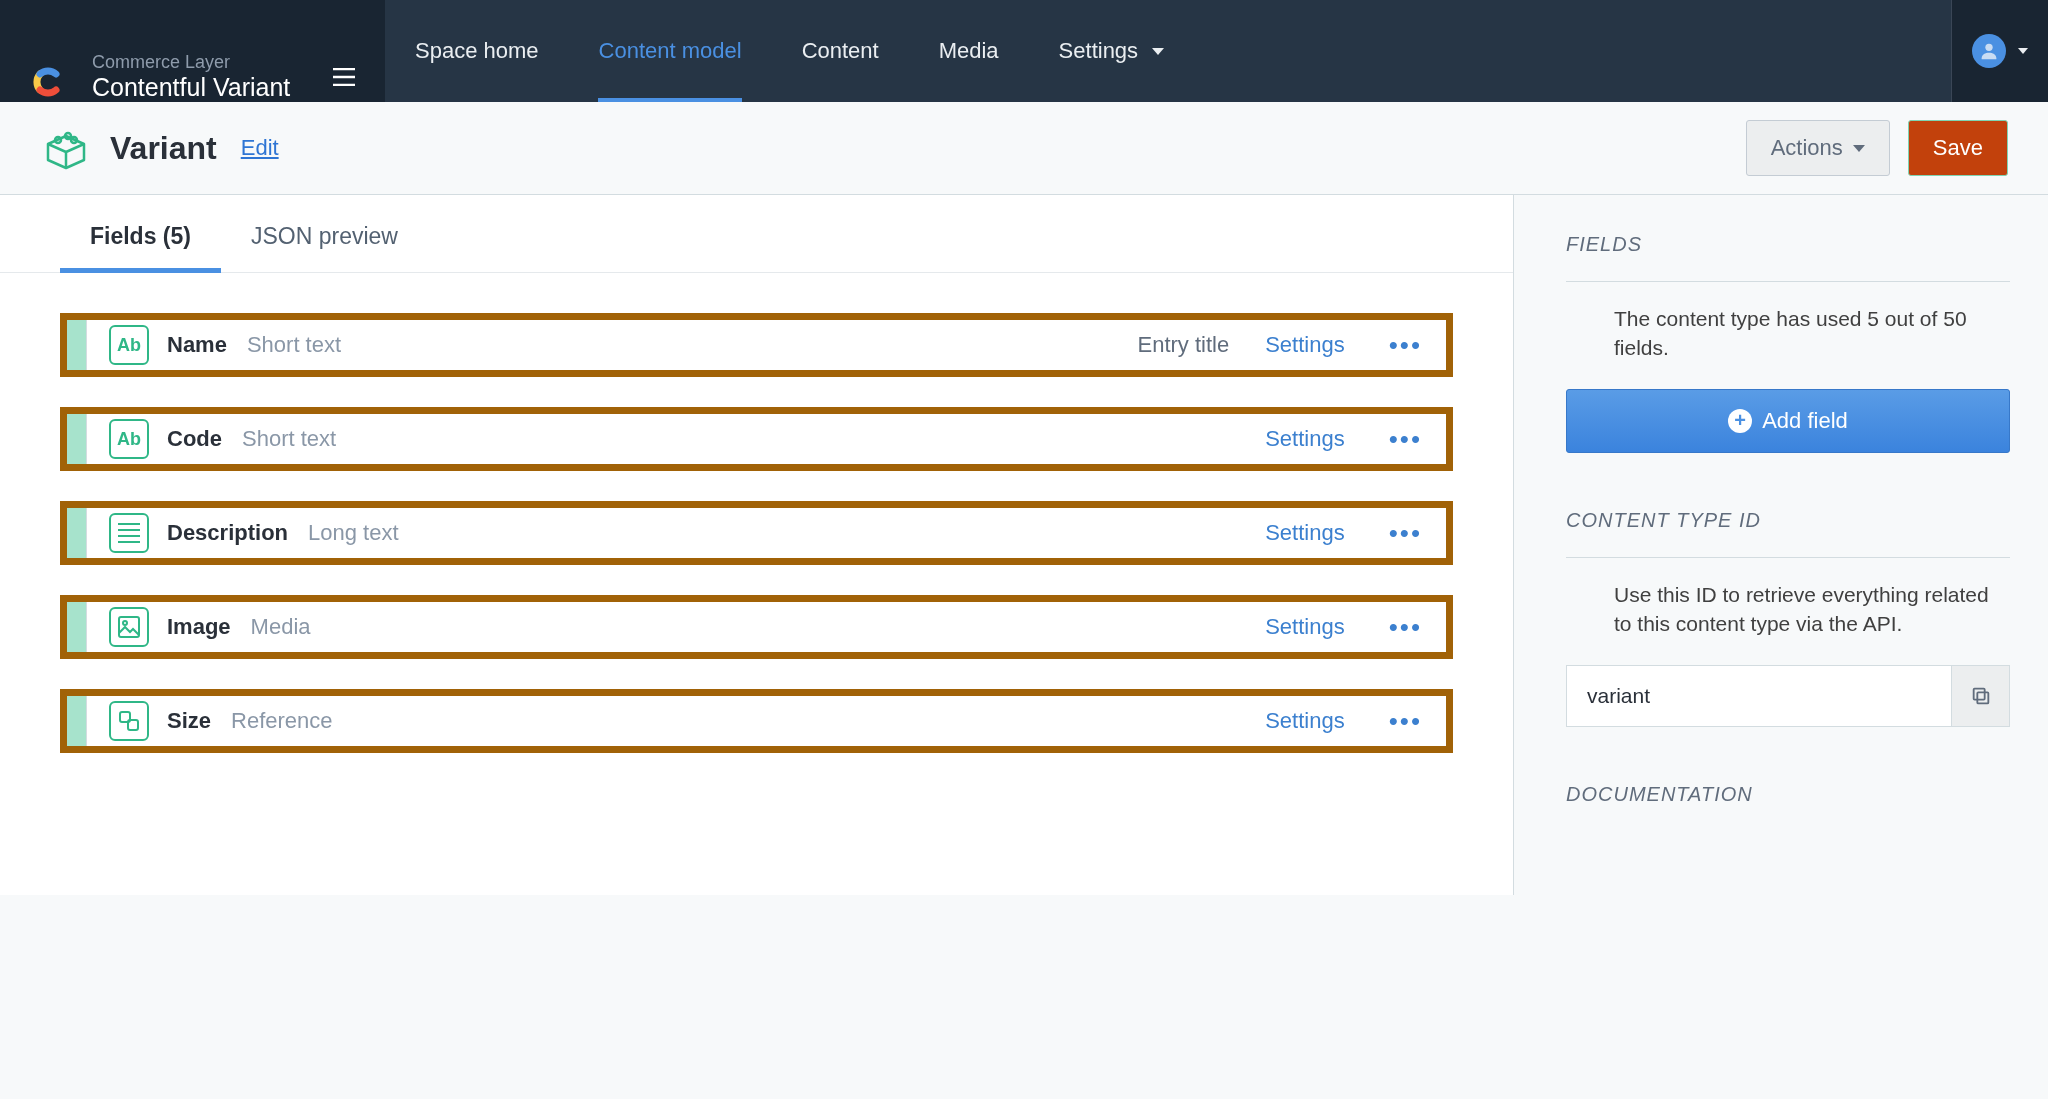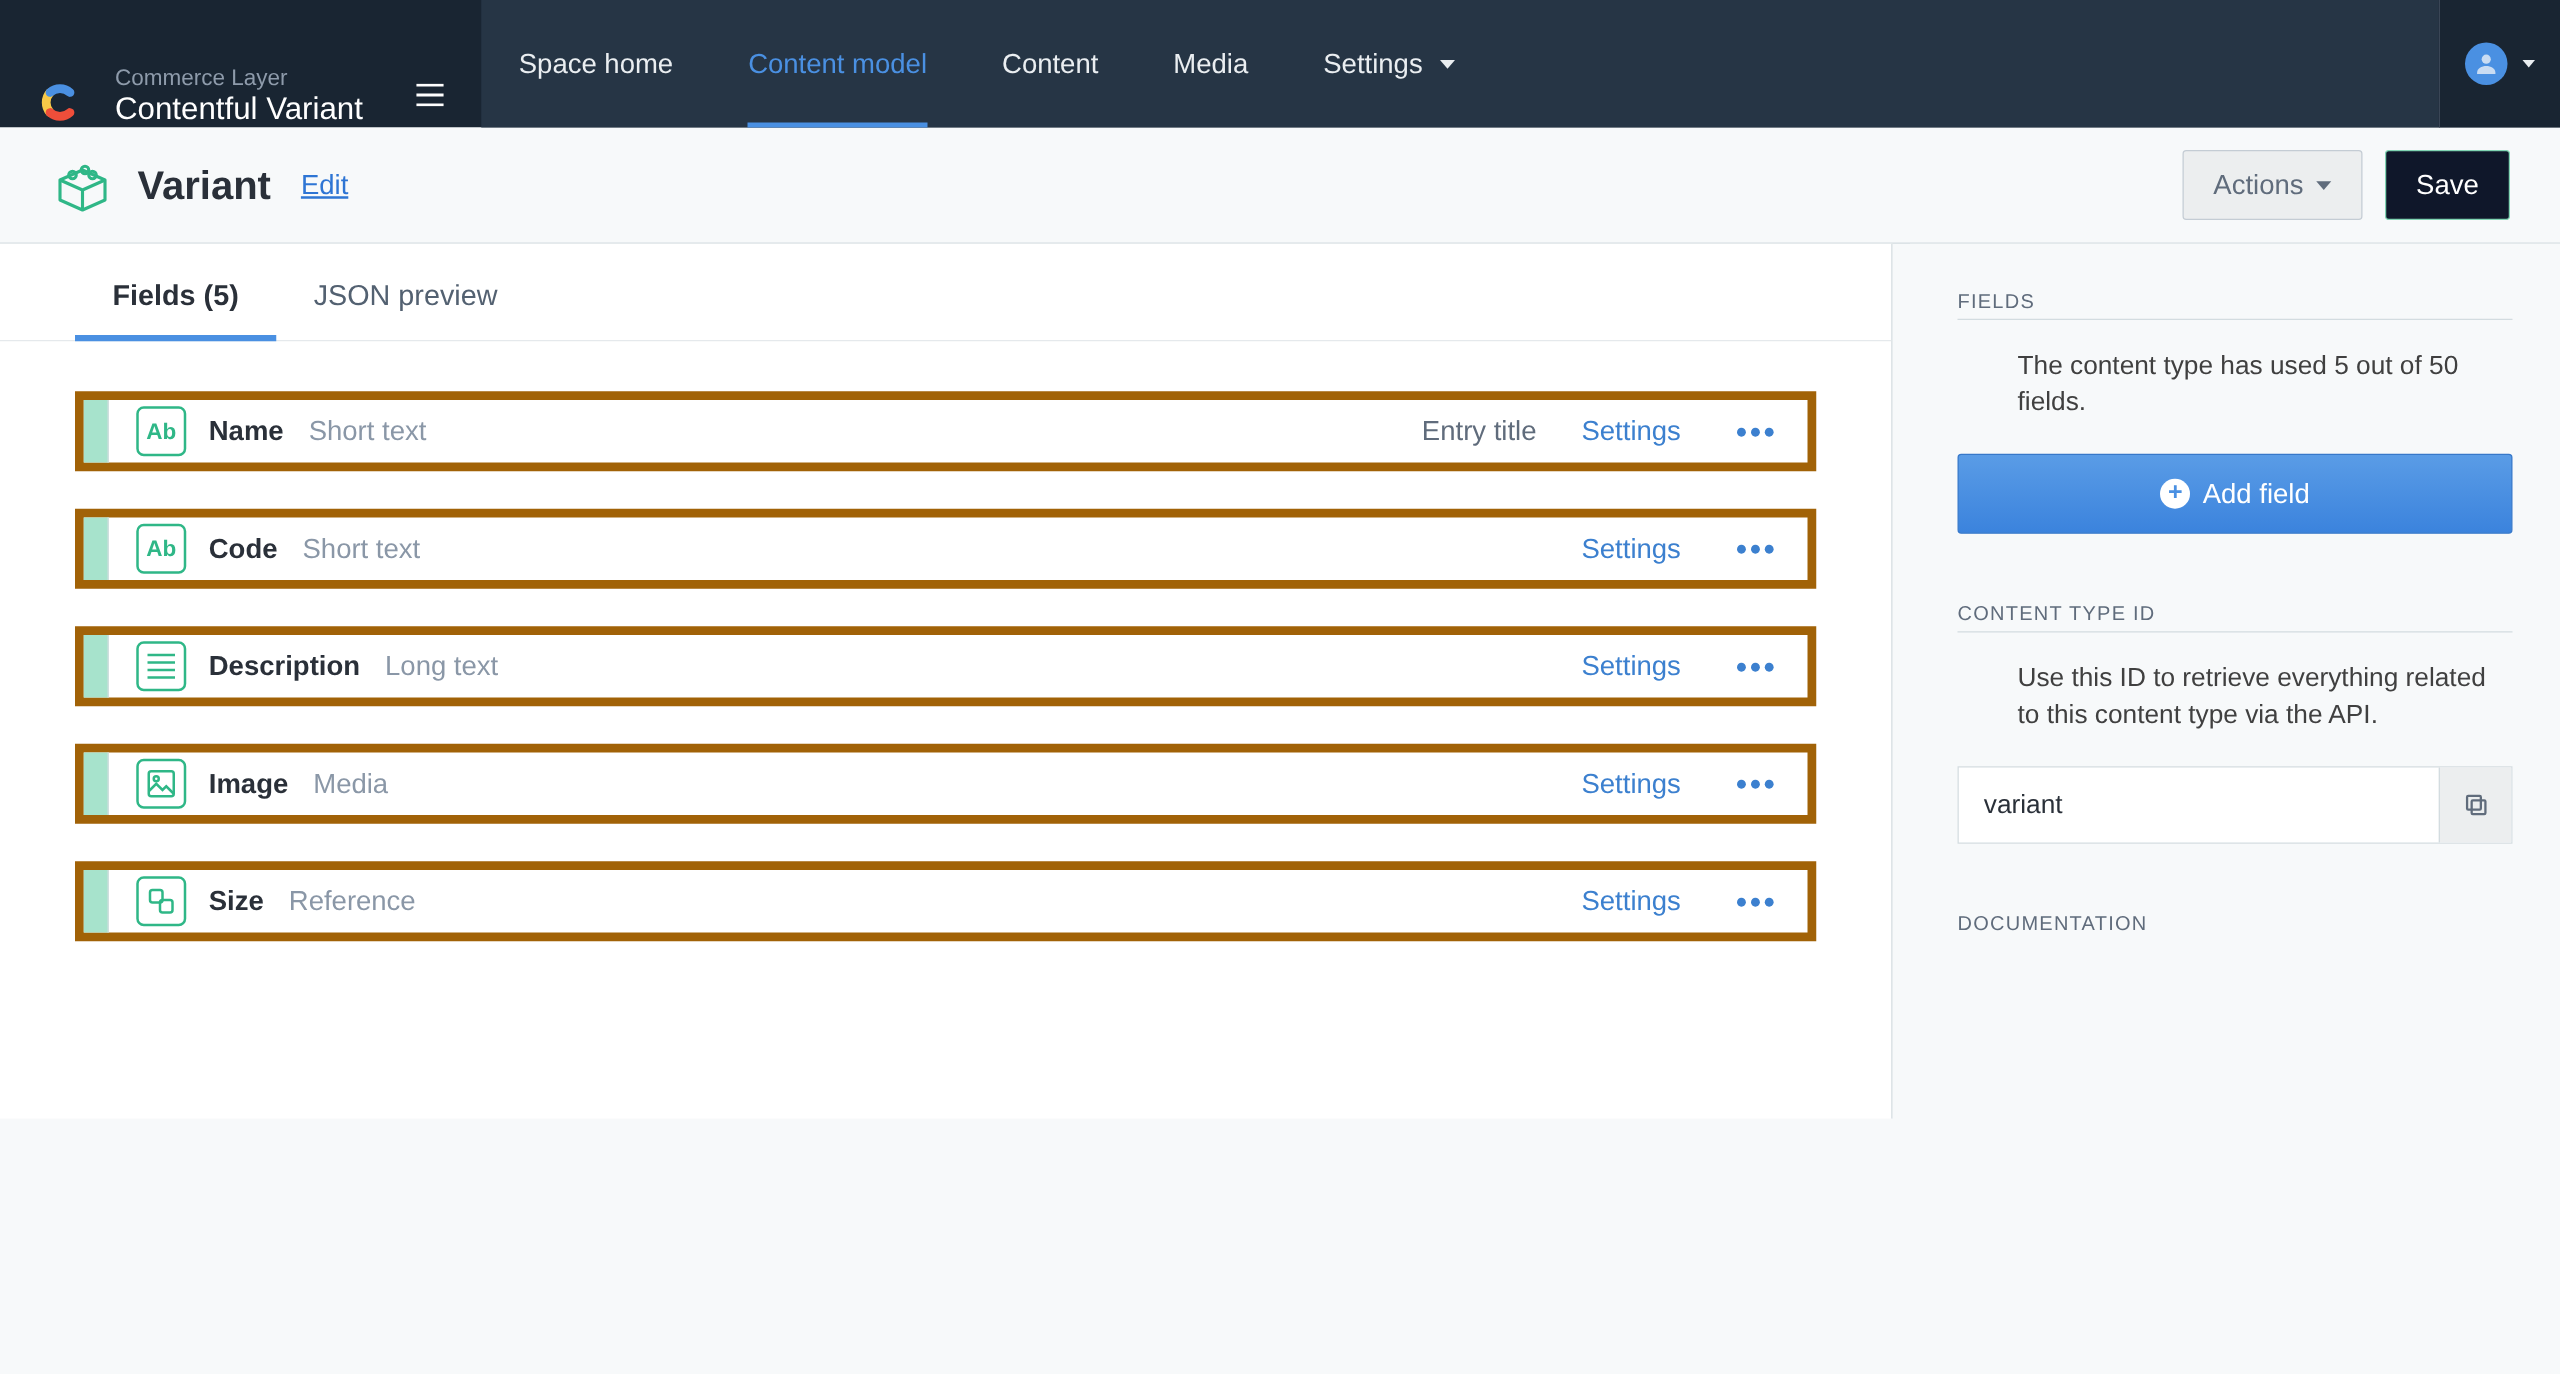--- a/index.html
+++ b/index.html
@@ -23,21 +23,21 @@
   .avatar-caret { width: 0; height: 0; border-left: 5px solid transparent; border-right: 5px solid transparent; border-top: 6px solid #eaeef1; margin-left: 12px; }
 
   .subheader { display: flex; align-items: center; padding: 18px 40px; background: #f7f9fa; border-bottom: 1px solid #d3dce0; }
   .block-icon { width: 52px; height: 52px; margin-right: 18px; }
   .content-title { font-size: 32px; font-weight: 700; color: #2a3039; margin-right: 24px; }
   .edit-link { color: #2e75d4; text-decoration: underline; font-size: 22px; cursor: pointer; }
   .sub-right { margin-left: auto; display: flex; gap: 18px; }
   .btn { display: inline-flex; align-items: center; justify-content: center; border-radius: 3px; font-size: 22px; padding: 14px 24px; cursor: pointer; border: 1px solid transparent; gap: 10px; }
   .btn-actions { background: #eceeef; border: 1px solid #c4ccd4; color: #606c7c; }
   .btn-actions-caret { width: 0; height: 0; border-left: 6px solid transparent; border-right: 6px solid transparent; border-top: 7px solid #606c7c; }
-  .btn-save { background: #0f172a; color: #fff; border: 1px solid #7fd4b2; }
+  .btn-save { background: #c2410c; color: #fff; border: 1px solid #7fd4b2; }
 
   .main { display: flex; gap: 14px; }
   .left-col { flex: 1; background: #fff; border-right: 1px solid #d3dce0; min-height: 700px; }
   .tabs { display: flex; padding: 0 60px; border-bottom: 1px solid #e5e9ec; }
   .tab { padding: 28px 30px 22px; font-size: 23px; color: #536171; cursor: pointer; position: relative; }
   .tab.active { color: #2a3039; font-weight: 700; }
   .tab.active::after { content: ""; position: absolute; bottom: -1px; left: 0; right: 0; height: 5px; background: #4a90e2; }
 
   .field-list { padding: 40px 60px; display: flex; flex-direction: column; gap: 30px; }
   .field-row { display: flex; align-items: center; border: 7px solid #a16207; background: #fff; min-height: 64px; }
@@ -45,21 +45,21 @@
   .field-icon { width: 40px; height: 40px; margin: 0 18px 0 22px; border: 2px solid #2fb787; border-radius: 6px; display: flex; align-items: center; justify-content: center; color: #2fb787; font-weight: 600; font-size: 18px; }
   .field-name { font-size: 22px; font-weight: 700; color: #2a3039; margin-right: 20px; }
   .field-type { font-size: 22px; color: #8a97a7; }
   .field-entrytitle { margin-left: auto; font-size: 22px; color: #606c7c; margin-right: 36px; }
   .field-settings { font-size: 22px; color: #3c80cf; cursor: pointer; margin-right: 20px; }
   .field-entrytitle + .field-settings { margin-left: 0; }
   .field-row .spacer { flex: 1; }
   .field-more { color: #3c80cf; font-size: 26px; padding: 0 24px; cursor: pointer; letter-spacing: 2px; }
 
   .right-col { width: 520px; padding: 38px 38px; background: #f7f9fa; }
-  .side-heading { font-size: 16px; letter-spacing: 1px; color: #606c7c; border-bottom: 1px solid #d3dce0; padding-bottom: 4px; margin-bottom: 22px; }
+  .side-heading { font-size: 20px; letter-spacing: 1px; color: #606c7c; border-bottom: 1px solid #d3dce0; padding-bottom: 25px; margin-bottom: 22px; font-style: italic; }
   .side-text { font-size: 21px; color: #404040; margin-bottom: 26px; line-height: 1.4; margin-left: 48px; }
   .btn-addfield { width: 100%; background: #4a90e2; color: #fff; background-image: linear-gradient(#5a9ce6,#3b83dd); border: 1px solid #3778c9; padding: 18px; font-size: 22px; }
   .addfield-icon { width: 24px; height: 24px; border-radius: 50%; background: #fff; color: #4a90e2; display: inline-flex; align-items: center; justify-content: center; font-weight: 900; font-size: 20px; }
   .side-section { margin-top: 56px; }
   .id-row { display: flex; border: 1px solid #d3dce0; background: #fff; }
   .id-value { flex: 1; padding: 18px 20px; font-size: 21px; color: #2a3039; }
   .id-copy { width: 58px; display: flex; align-items: center; justify-content: center; border-left: 1px solid #d3dce0; background: #eceeef; cursor: pointer; }
   .id-copy svg { width: 22px; height: 22px; stroke: #606c7c; }
 
   .icon-lines { display: flex; flex-direction: column; gap: 4px; width: 22px; }

